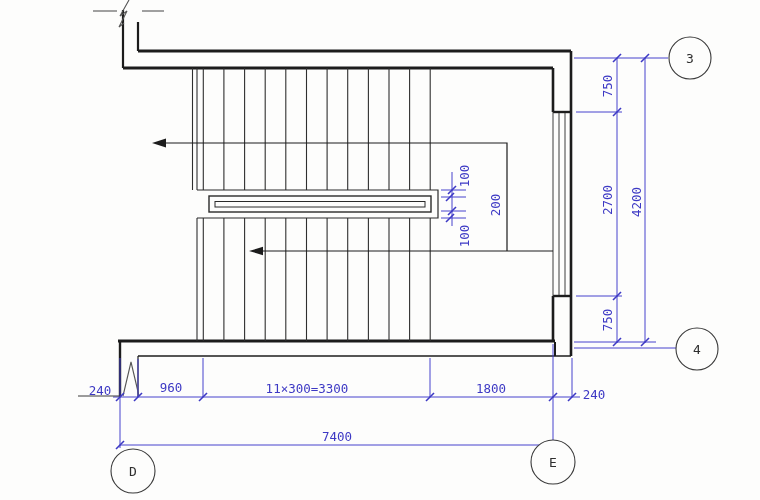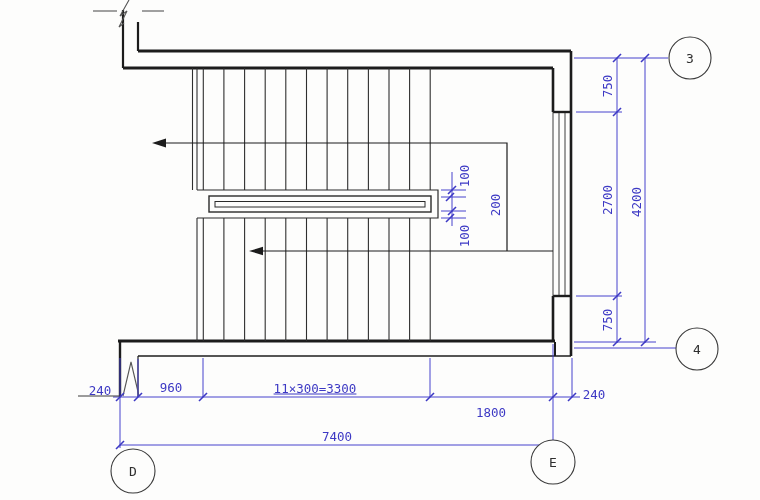--- a/index.html
+++ b/index.html
@@ -154,22 +154,22 @@
   <g stroke="#3a3a3a" stroke-width="1.1" fill="#fdfdfc">
     <circle cx="690" cy="58" r="21"></circle>
     <circle cx="697" cy="349" r="21"></circle>
     <circle cx="133" cy="471" r="22"></circle>
     <circle cx="553" cy="462" r="22"></circle>
   </g>
 </svg>
 
   <div class="dimlab" style="left:100px;top:390px;">240</div>
   <div class="dimlab" style="left:171px;top:387px;">960</div>
-  <div class="dimlab" style="left:315px;top:388px;text-decoration:underline;">11×300=3300</div>
-  <div class="dimlab" style="left:491px;top:388px;margin-top:24px;">1800</div>
+  <div class="dimlab" style="left:307px;top:388px;">11×300=3300</div>
+  <div class="dimlab" style="left:491px;top:388px;">1800</div>
   <div class="dimlab" style="left:594px;top:394px;">240</div>
   <div class="dimlab" style="left:337px;top:436px;">7400</div>
 
   <div class="dimlab rot" style="left:607px;top:86px;">750</div>
   <div class="dimlab rot" style="left:607px;top:200px;">2700</div>
   <div class="dimlab rot" style="left:636px;top:202px;">4200</div>
   <div class="dimlab rot" style="left:607px;top:320px;">750</div>
 
   <div class="dimlab rot" style="left:464px;top:176px;">100</div>
   <div class="dimlab rot" style="left:495px;top:205px;">200</div>

